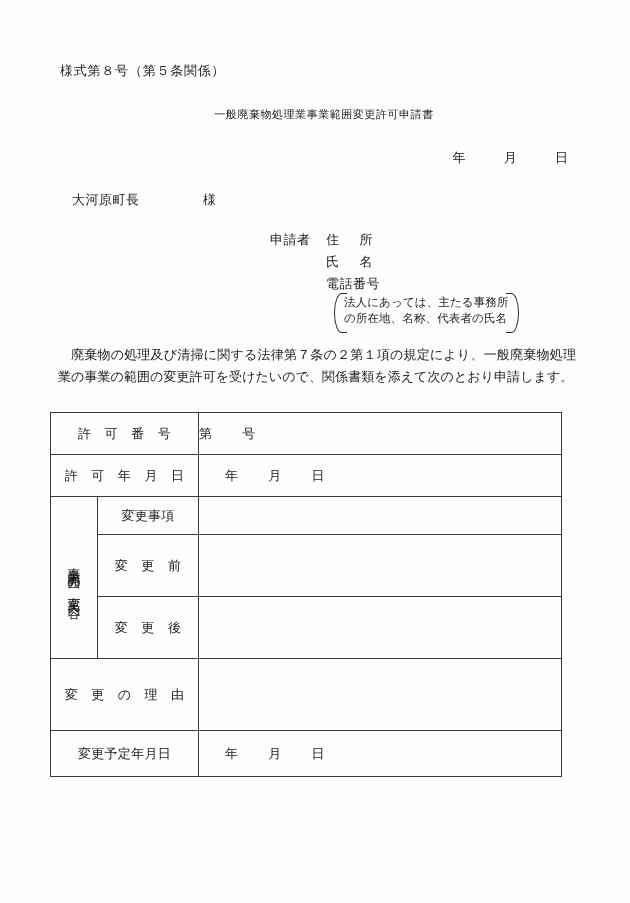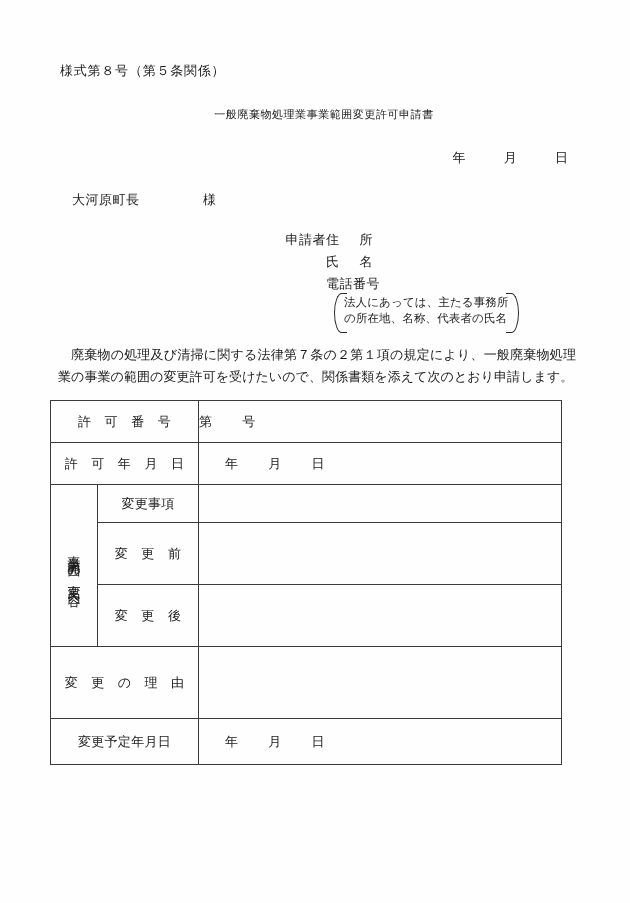--- a/index.html
+++ b/index.html
@@ -74,21 +74,20 @@
     font-size: 13px;
   }
   .applicant-row {
     display: flex;
     align-items: baseline;
     height: 22px;
   }
   .applicant-tag {
     width: 56px;
     letter-spacing: 0.04em;
-    text-align: right;
   }
   .applicant-field { letter-spacing: 0.04em; }
   .applicant-field .gap { display: inline-block; width: 20px; }
 
   
   .note-wrap {
     position: absolute;
     left: 332px;
     top: 293px;
     display: flex;
@@ -133,21 +132,21 @@
     line-height: 1.72;
     text-align: justify;
     text-indent: 1em;
     letter-spacing: 0.005em;
   }
 
   
   .form-table {
     position: absolute;
     left: 50px;
-    top: 400px;
+    top: 412px;
     width: 512px;
     border-collapse: collapse;
     table-layout: fixed;
     font-size: 13px;
   }
   .form-table td {
     border: 1px solid #3a3a3a;
     padding: 0;
     vertical-align: middle;
   }

